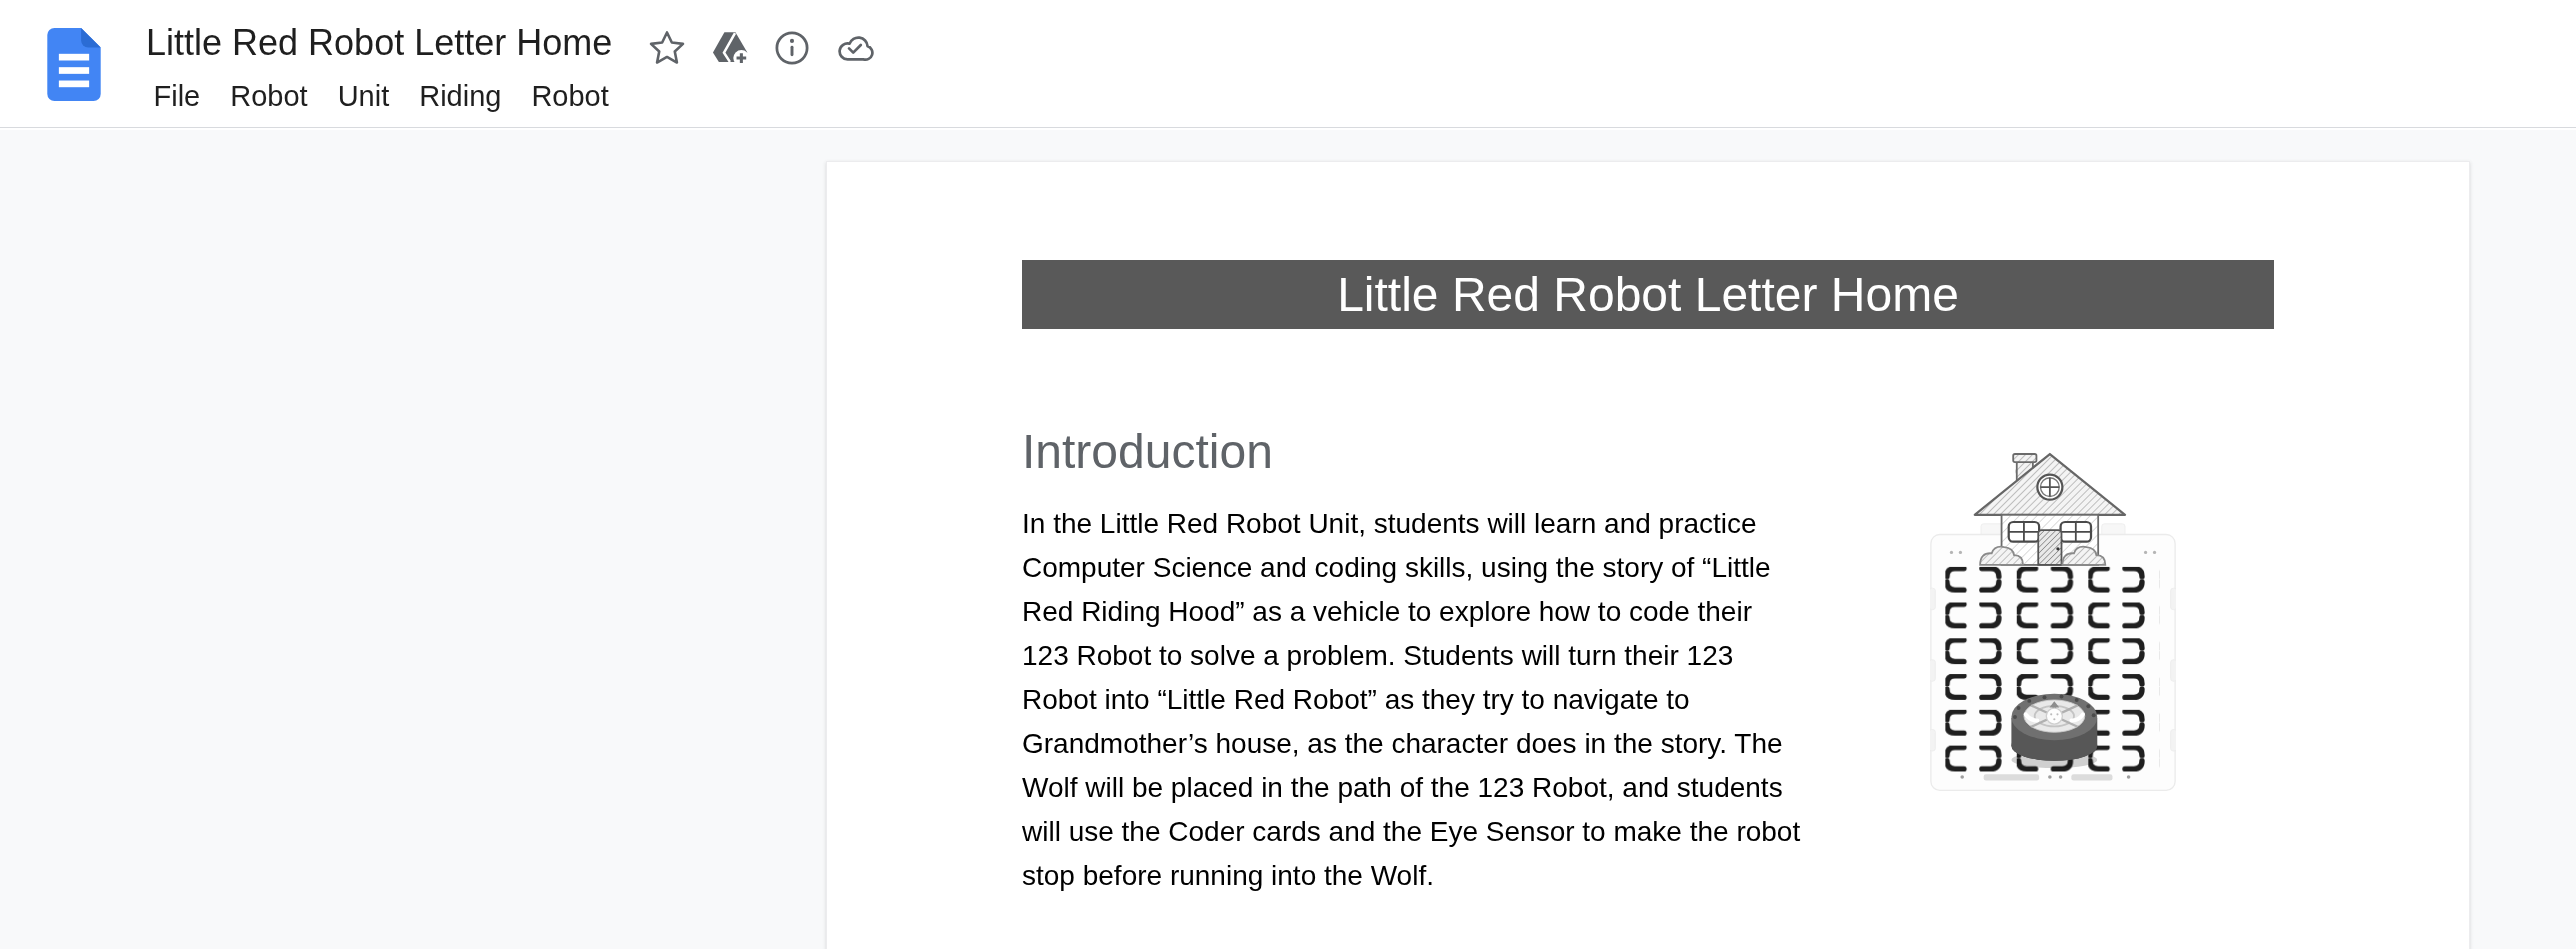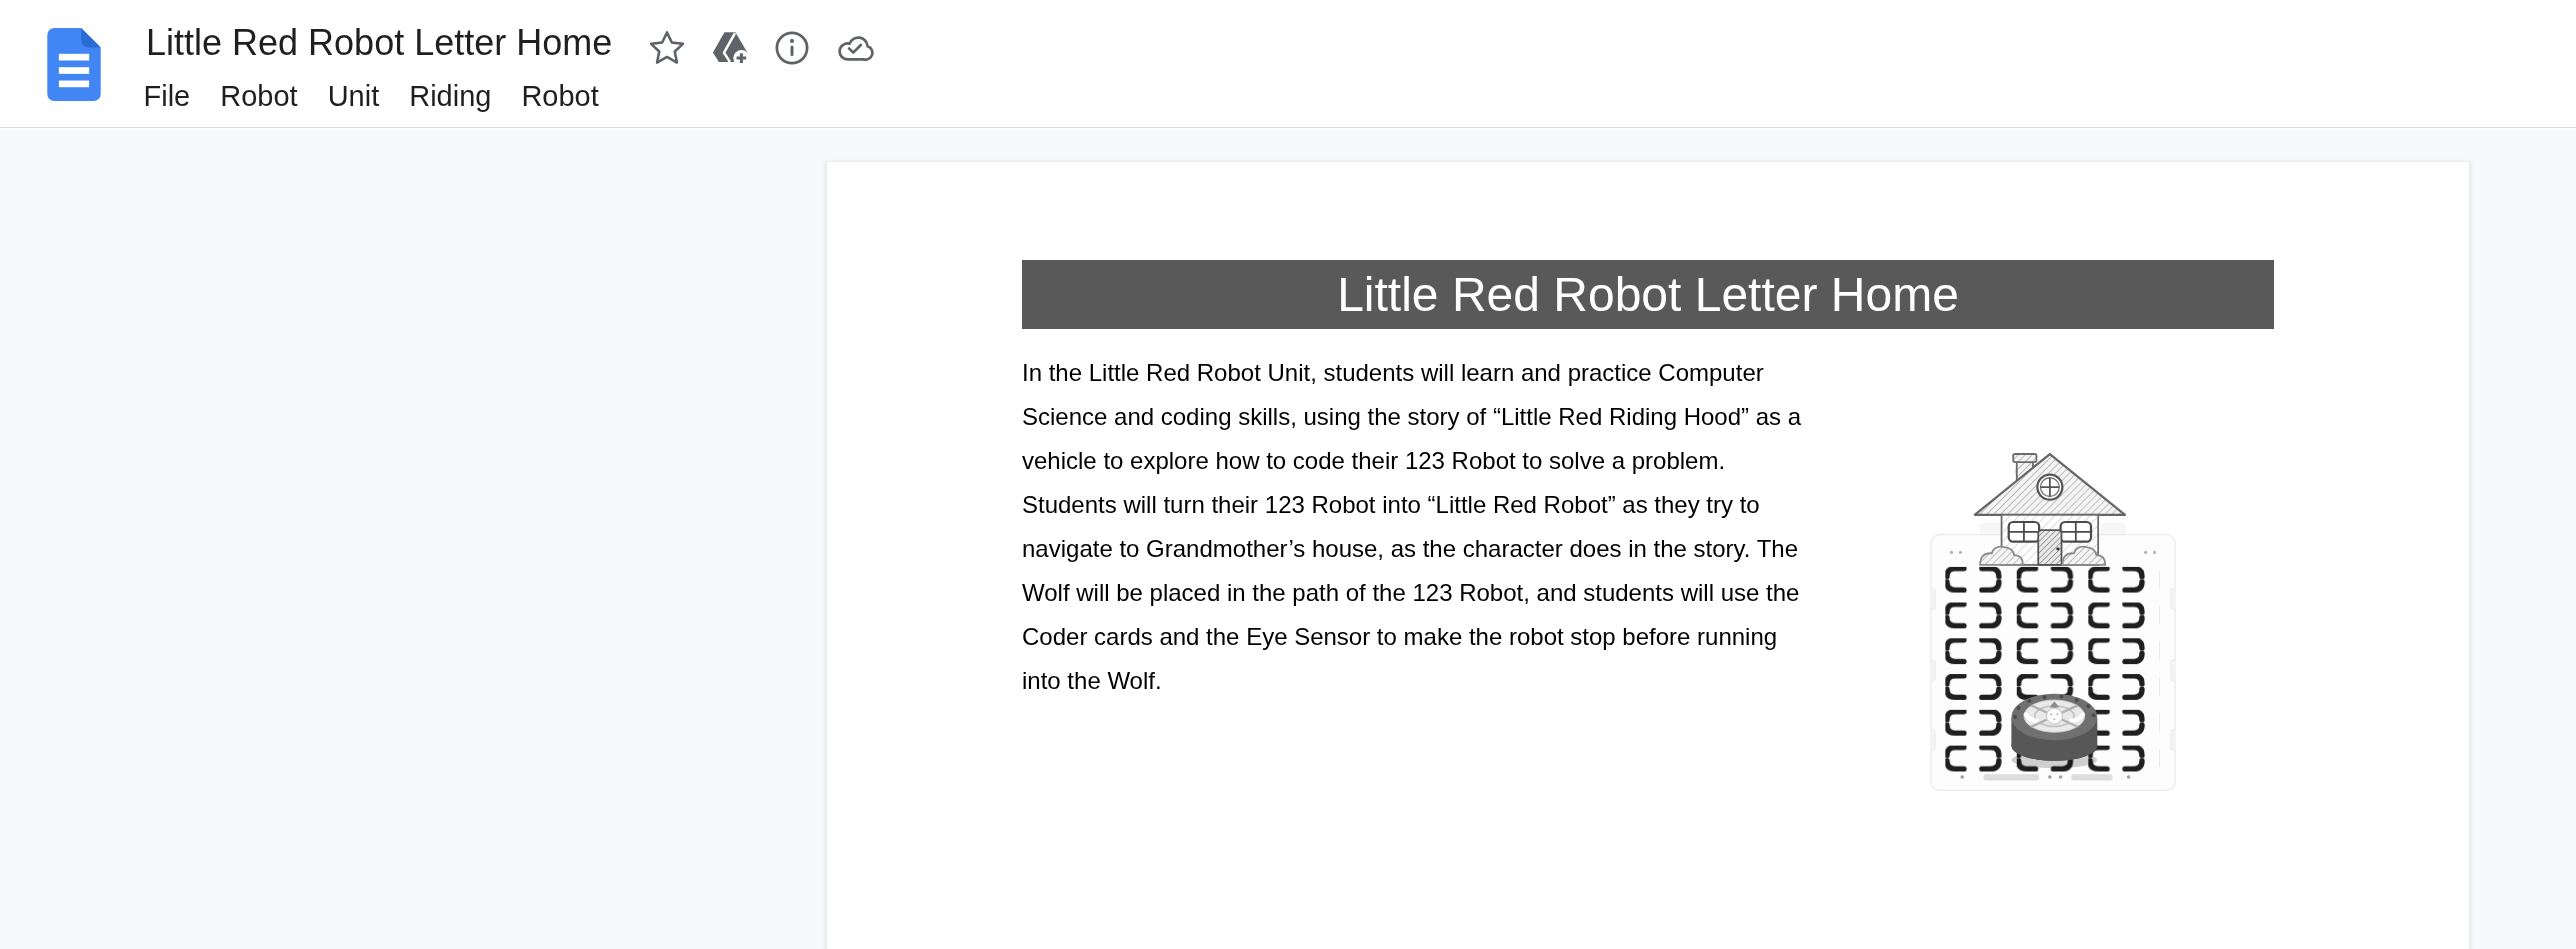--- a/index.html
+++ b/index.html
@@ -8,40 +8,40 @@
 
   
   .appbar { position:absolute; left:0; top:0; width:2576px; height:128px; background:#fff;
     border-bottom:1.8px solid #d8dade; z-index:5; }
   .docs-logo { position:absolute; left:47px; top:28px; width:54px; height:73px; cursor:pointer; }
   .doc-title { position:absolute; left:146px; top:22.4px; font-size:36px; line-height:41px;
     color:#1f1f1f; white-space:nowrap; }
   .header-icons { position:absolute; left:646px; top:27px; display:flex; gap:21.5px; }
   .hicon { width:41px; height:41px; display:flex; align-items:center; justify-content:center;
     cursor:pointer; border-radius:50%; }
-  .menubar { position:absolute; left:131px; top:76px; display:flex; height:41px; align-items:center; }
+  .menubar { position:absolute; left:141px; top:76px; display:flex; height:41px; align-items:center; }
   .menu-item { font-size:29px; color:#1f1f1f; padding:0 15px; line-height:41px; cursor:pointer;
     border-radius:7.2px; }
   .menu-item:first-child { padding-left:12.5px; }
 
   
   .canvas { position:absolute; left:0; top:130px; width:2576px; height:819px; background:#f8f9fa; }
   .page { position:absolute; left:826px; top:31px; width:1644px; height:931px; background:#fff;
     overflow:hidden; box-shadow:0 0.9px 3.6px rgba(60,64,67,0.18); border:0.9px solid #ececee; }
   .page-content { padding:0 195px; }
 
   .title-banner { margin-top:98px; height:69px; background:#595959;
     display:flex; align-items:center; justify-content:center; }
   .title-banner span { color:#ffffff; font-size:48px; line-height:48px; white-space:nowrap; }
 
   .illustration { float:right; width:246px; height:349px; margin:116px 98px 40px 124px; }
 
   h1.section-heading { font-size:48px; line-height:57px; font-weight:400; color:#5f6368;
     margin:94px 0 0 0; }
-  p.body-paragraph { font-size:24px; line-height:44px; color:#000; margin:21.5px 0 0 0;
+  p.body-paragraph { font-size:28px; line-height:44px; color:#000; margin:21.5px 0 0 0;
     text-align:left; }
 </style>
 </head>
 <body>
 
 <div class="appbar">
 
   <svg class="docs-logo" viewBox="0 0 60 82">
     <path d="M8 0 H38 L60 22 V74 a8 8 0 0 1 -8 8 H8 a8 8 0 0 1 -8 -8 V8 a8 8 0 0 1 8 -8 Z" fill="#4285f4"></path>
     <path d="M38 0 L60 22 H46 a8 8 0 0 1 -8 -8 Z" fill="#2b6cd4"></path>
@@ -185,19 +185,20 @@
           <path d="M139 286.5 l-5.5 7 h3.5 v5.5 h4 v-5.5 h3.5 Z" fill="#8d8d8d"></path>
           <path d="M107 301 q5 7 13 7" stroke="#ffffff" stroke-width="4.5" fill="none" stroke-linecap="round"></path>
           <path d="M171 301 q-5 7 -13 7" stroke="#ffffff" stroke-width="4.5" fill="none" stroke-linecap="round"></path>
           <circle cx="139" cy="303" r="9" fill="#fdfdfd" stroke="#cfcfcf" stroke-width="1.5"></circle>
           <circle cx="135.5" cy="301" r="1.2" fill="#bbb"></circle>
             <circle cx="142.5" cy="301" r="1.2" fill="#bbb"></circle>
           <circle cx="139" cy="306.5" r="1.2" fill="#bbb"></circle>
         </g>
       </svg>
 
+      <h1 class="section-heading">Introduction</h1>
 
       <p class="body-paragraph">In the Little Red Robot Unit, students will learn and practice Computer Science and coding skills, using the story of “Little Red Riding Hood” as a vehicle to explore how to code their 123 Robot to solve a problem. Students will turn their 123 Robot into “Little Red Robot” as they try to navigate to Grandmother’s house, as the character does in the story. The Wolf will be placed in the path of the 123 Robot, and students will use the Coder cards and the Eye Sensor to make the robot stop before running into the Wolf.</p>
 
     </div>
   </div>
 </div>
 
 
 </body></html>

